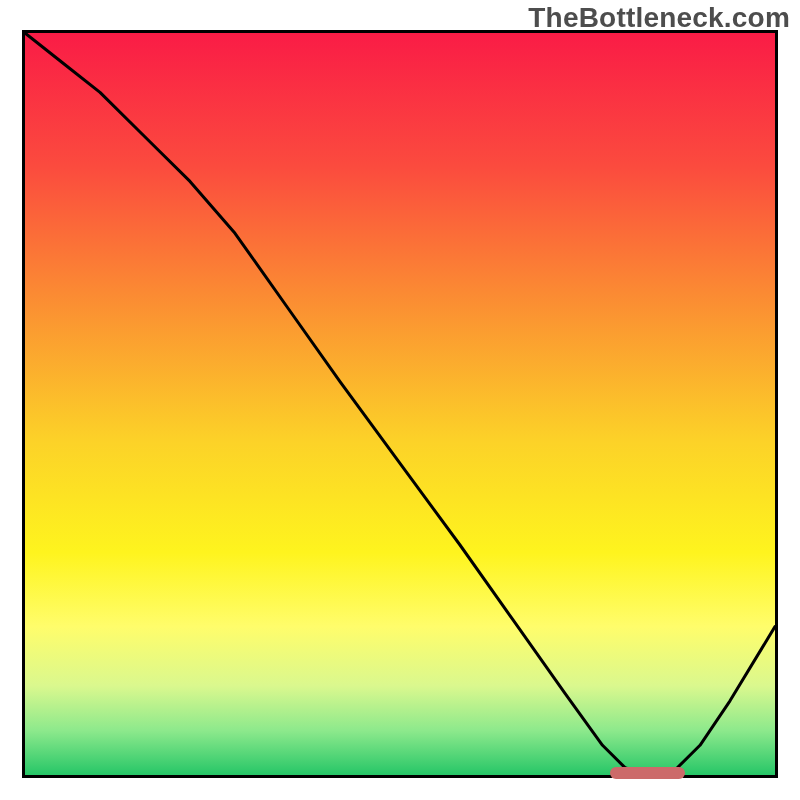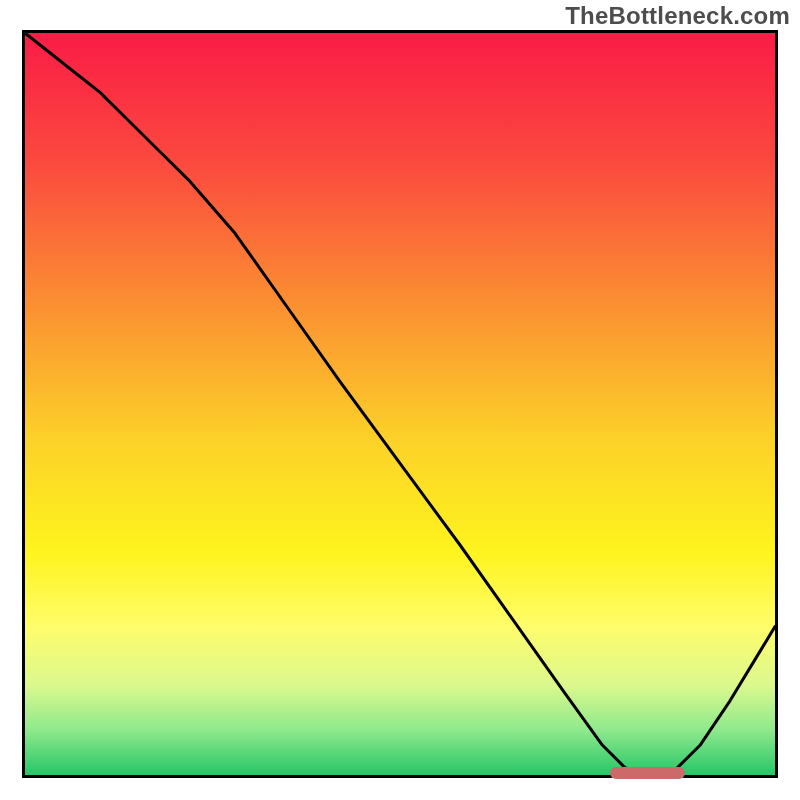--- a/index.html
+++ b/index.html
@@ -13,21 +13,21 @@
   }
   .wrapper {
     position: relative;
     width: 800px;
     height: 800px;
   }
   .watermark {
     position: absolute;
     top: 2px;
     right: 10px;
-    font-size: 24px;
+    font-size: 28px;
     font-weight: 600;
     color: #4d4d4d;
     letter-spacing: 0.2px;
     z-index: 10;
     margin-left: 26px;
   }
   .plot-frame {
     position: absolute;
     left: 22px;
     top: 30px;

